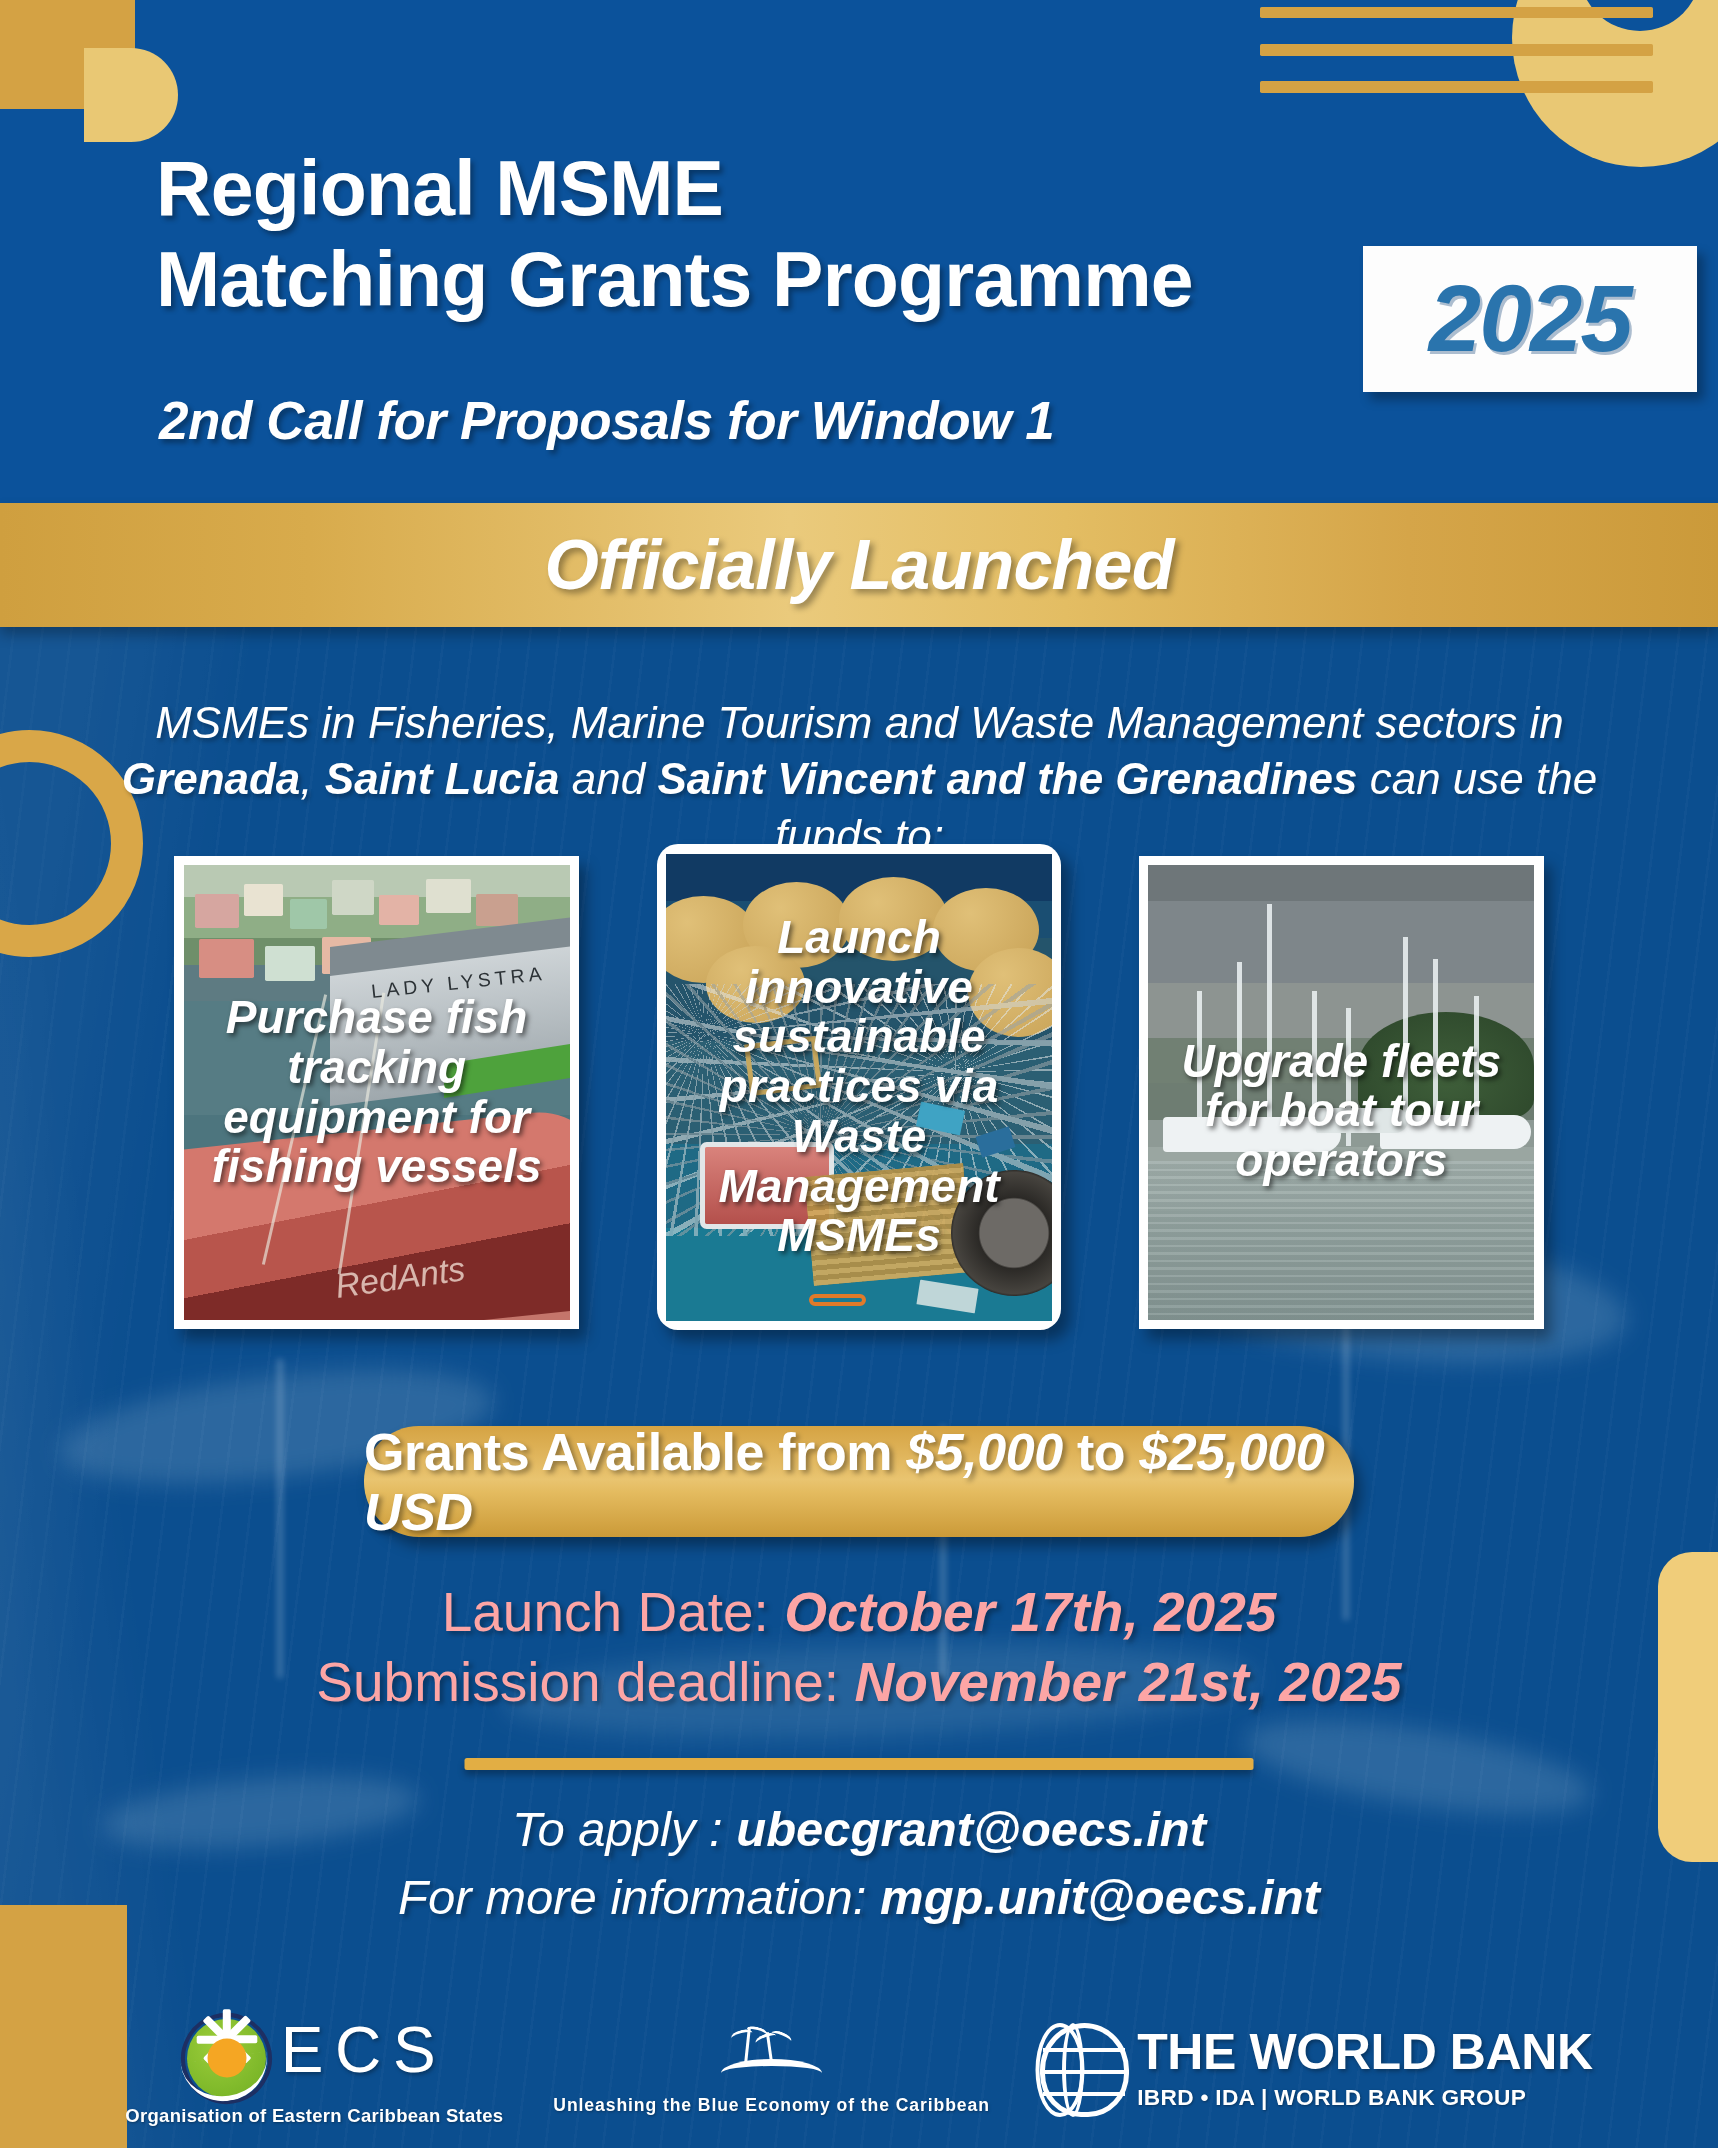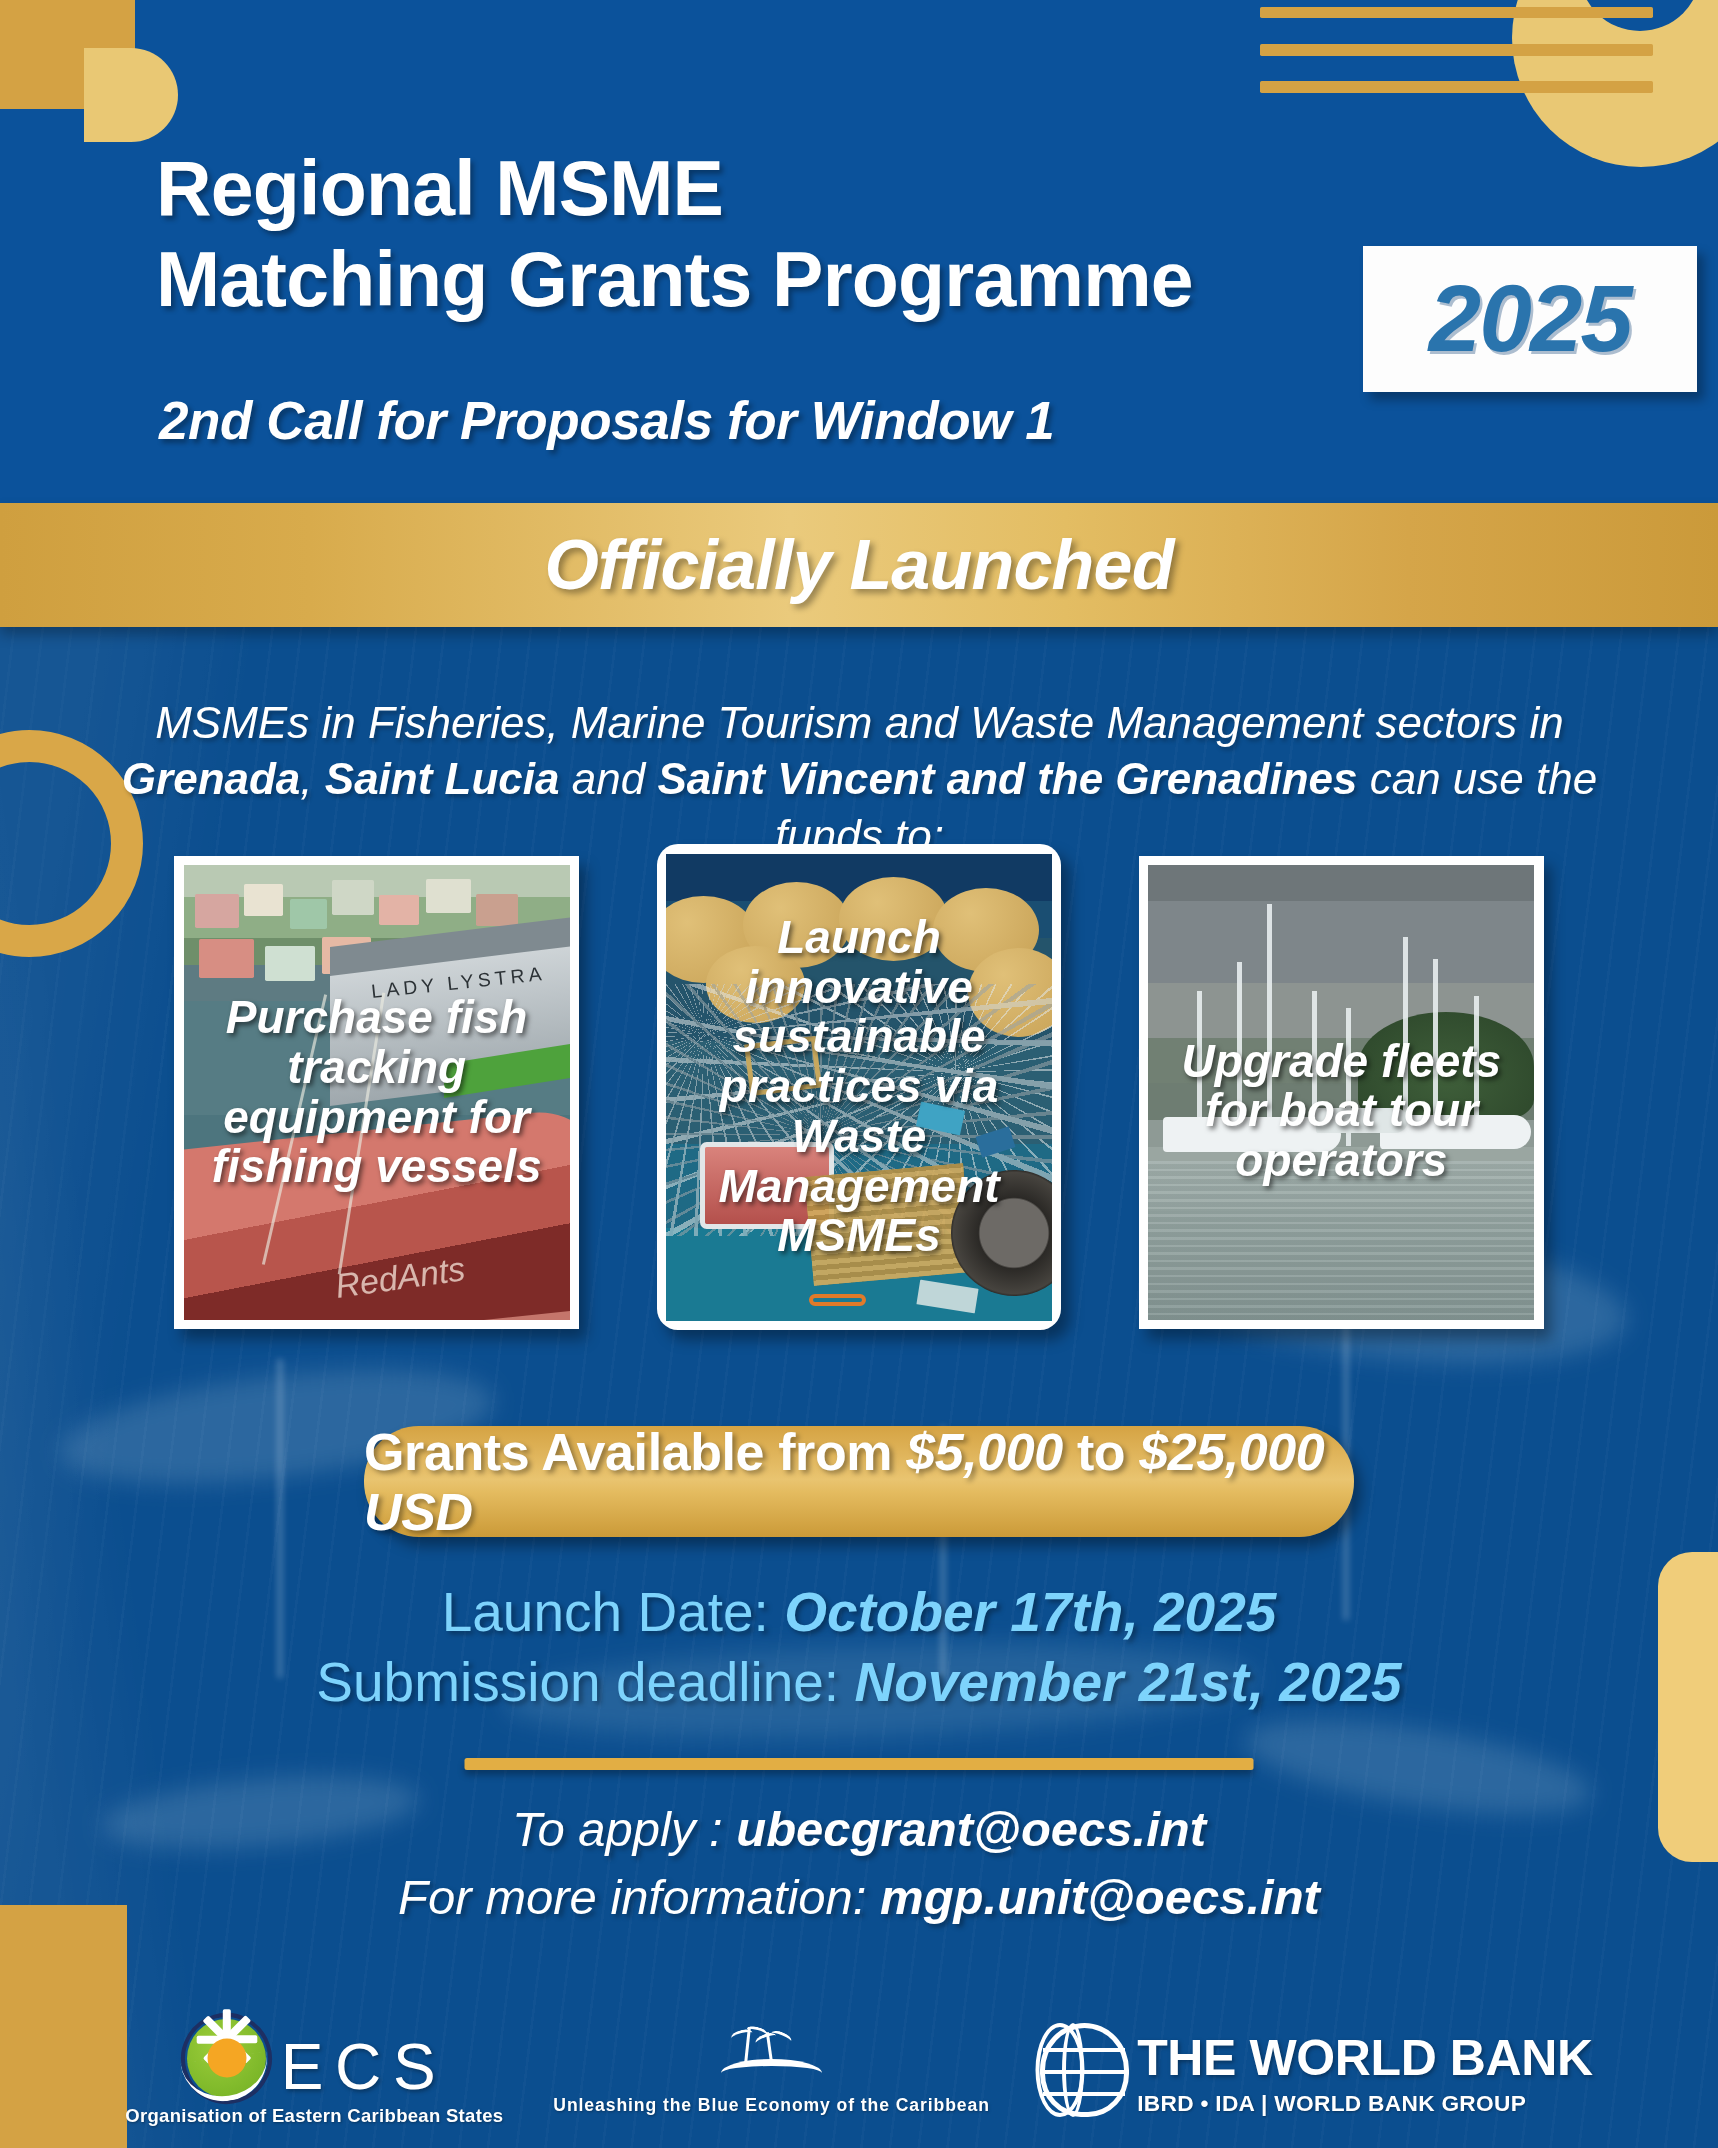--- a/index.html
+++ b/index.html
@@ -219,21 +219,21 @@
   }
   .pill span{
     color:#ffffff;font-weight:bold;font-size:52px;letter-spacing:-0.4px;
     text-shadow:3.4px 3.4px 5px rgba(0,0,0,.35);
   }
   .pill i{font-style:italic;}
 
   
   .dates{
     position:absolute;left:0;top:1577px;width:1718px;text-align:center;
-    color:#7dd3fc;font-size:55px;line-height:1.28;font-weight:bold;
+    color:#fca5a5;font-size:55px;line-height:1.28;font-weight:bold;
     text-shadow:3.4px 3.4px 5px rgba(0,0,0,.35);
   }
   .dates .lbl{font-weight:normal;}
   .dates em{font-style:italic;font-weight:bold;}
   .divider{
     position:absolute;left:50%;transform:translateX(-50%);top:1758px;
     width:789px;height:11.7px;background:#e2ae44;border-radius:2.5px;
     box-shadow:0 5px 7.6px rgba(0,0,0,.3);
   }
 
@@ -244,21 +244,21 @@
     text-shadow:3.4px 3.4px 5px rgba(0,0,0,.35);
   }
   .contacts b{font-weight:bold;}
 
   
   .logos{
     position:absolute;left:0;bottom:15px;width:1718px;height:126px;
     display:flex;align-items:center;justify-content:center;gap:50px;
   }
   .logo{display:flex;flex-direction:column;align-items:center;}
-  .logo-row{display:flex;align-items:flex-end;gap:8.4px;}
+  .logo-row{display:flex;align-items:flex-start;gap:8.4px;}
 
   .oecs-mark{position:relative;width:91px;height:91px;}
   .oecs-mark .ring-dark{position:absolute;inset:0;border-radius:50%;
     border:4.2px solid #1d2f63;transform:rotate(28deg);clip-path:inset(0 0 0 0);}
   .oecs-mark .disc{position:absolute;inset:5.9px;border-radius:50%;
     background:radial-gradient(circle at 40% 35%, #9ccd3a, #6fae22);}
   .oecs-mark .swoosh{position:absolute;left:1.7px;top:44px;width:87px;height:44px;
     border-bottom:5.9px solid #ffffff;border-radius:0 0 50px 50px;transform:rotate(-8deg);}
   .oecs-mark .sun{position:absolute;left:50%;top:50%;transform:translate(-50%,-50%);
     width:39px;height:39px;border-radius:50%;background:#f5a623;}

